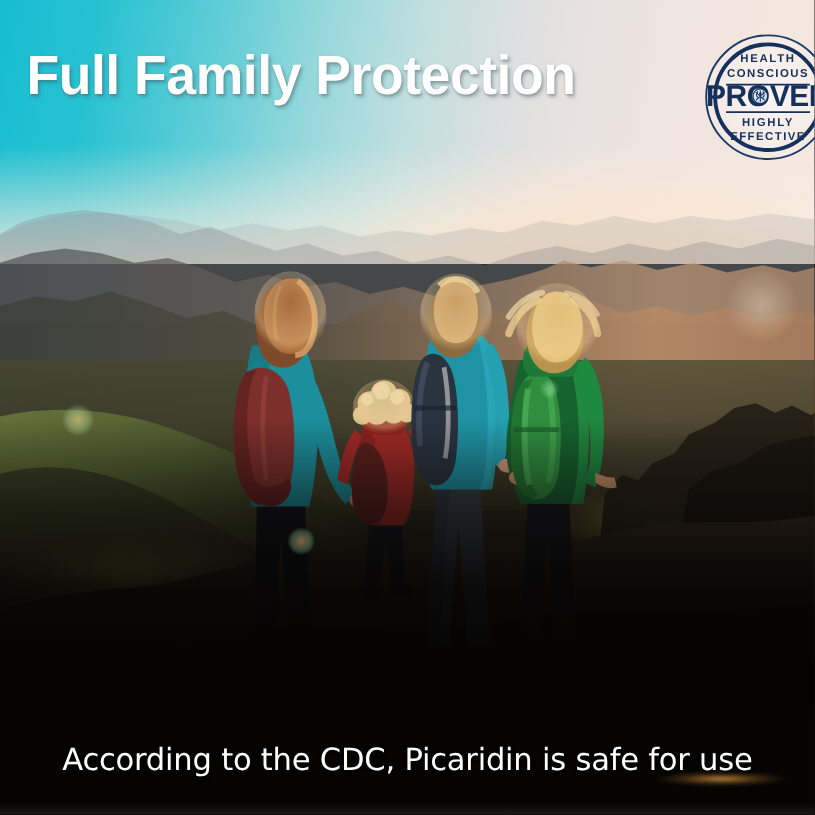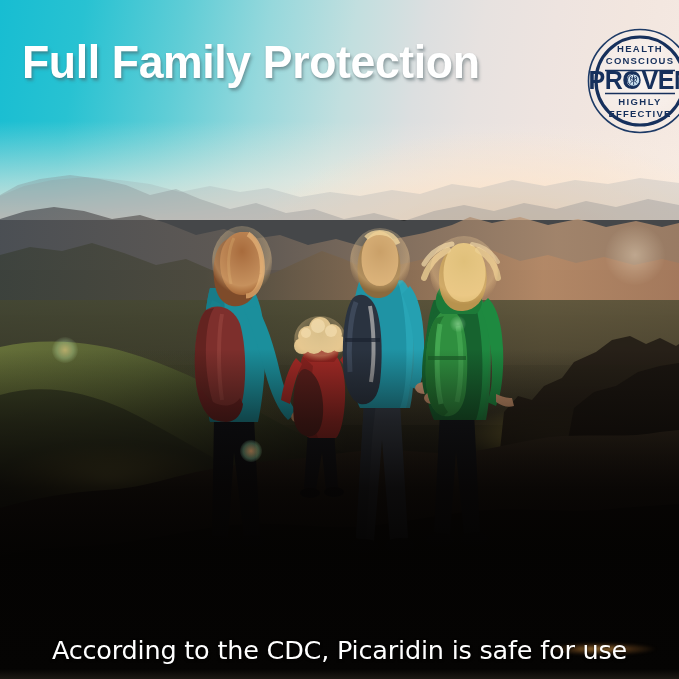--- a/index.html
+++ b/index.html
@@ -122,21 +122,21 @@
   }
 
   
   .badge{
     position:absolute;left:585px;top:26px;width:110px;height:110px;
   }
   .badge svg{display:block;width:110px;height:110px;}
 
   
   .caption{
-    position:absolute;left:0;right:0;bottom:6px;
+    position:absolute;left:0;right:0;bottom:22px;
     text-align:center;
     color:#ffffff;
     font-family:"DejaVu Sans","Liberation Sans", sans-serif;
     font-size:25.5px;
     line-height:45px;
     letter-spacing:-0.2px;
     font-weight:400;
     text-shadow:0 1px 3px rgba(0,0,0,.75);
     padding:0 16px;
   }

